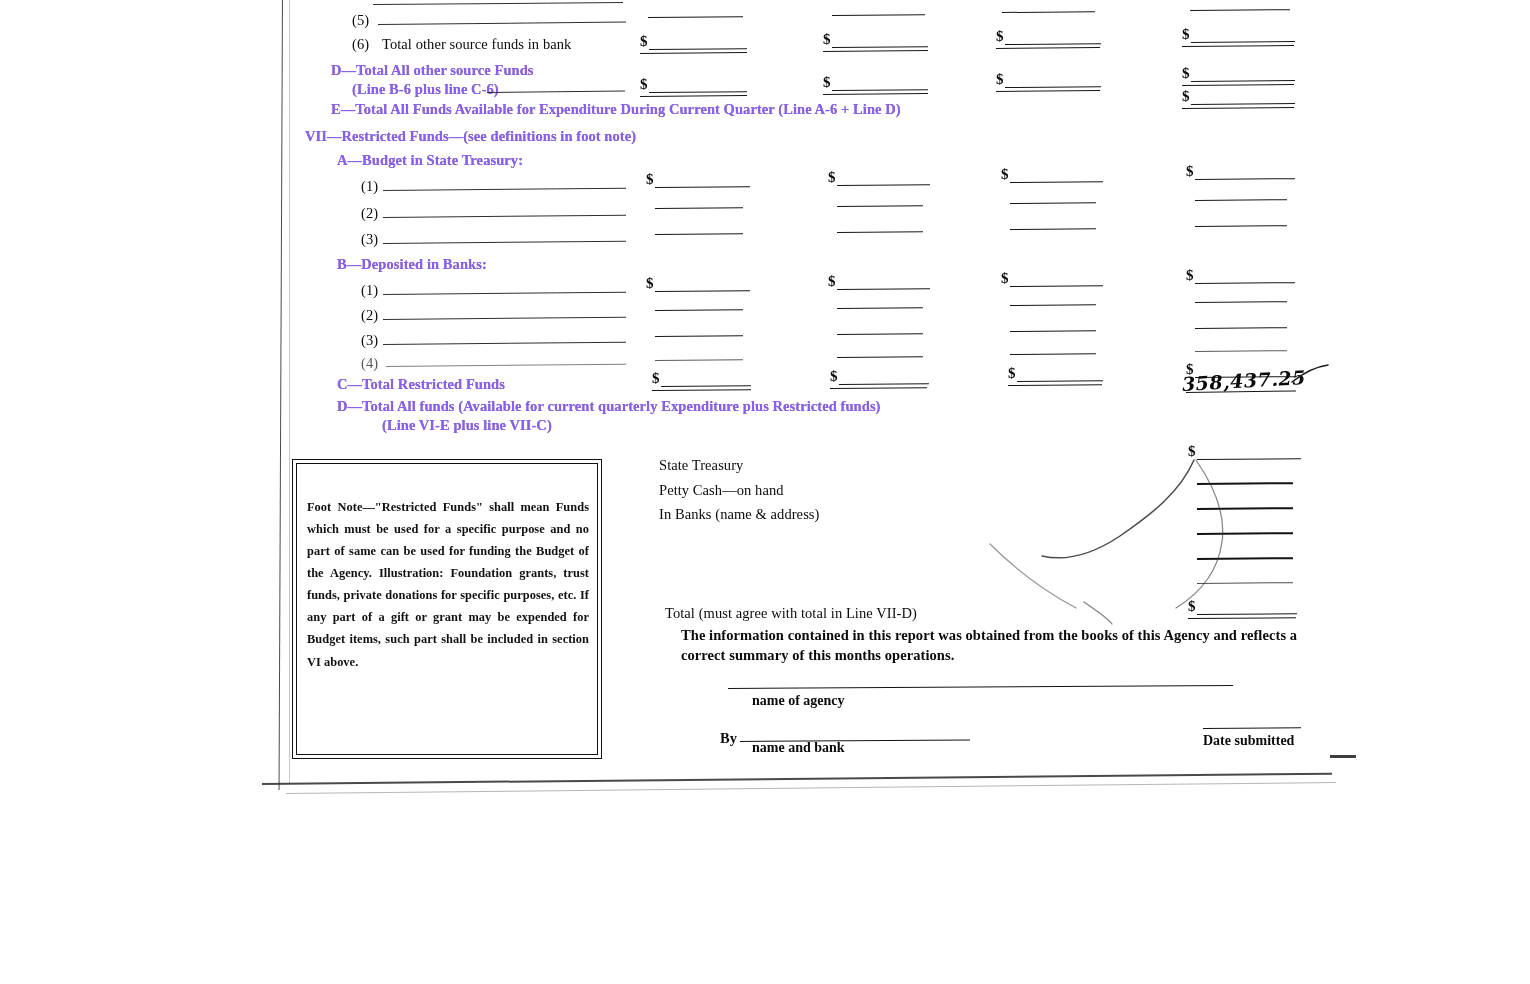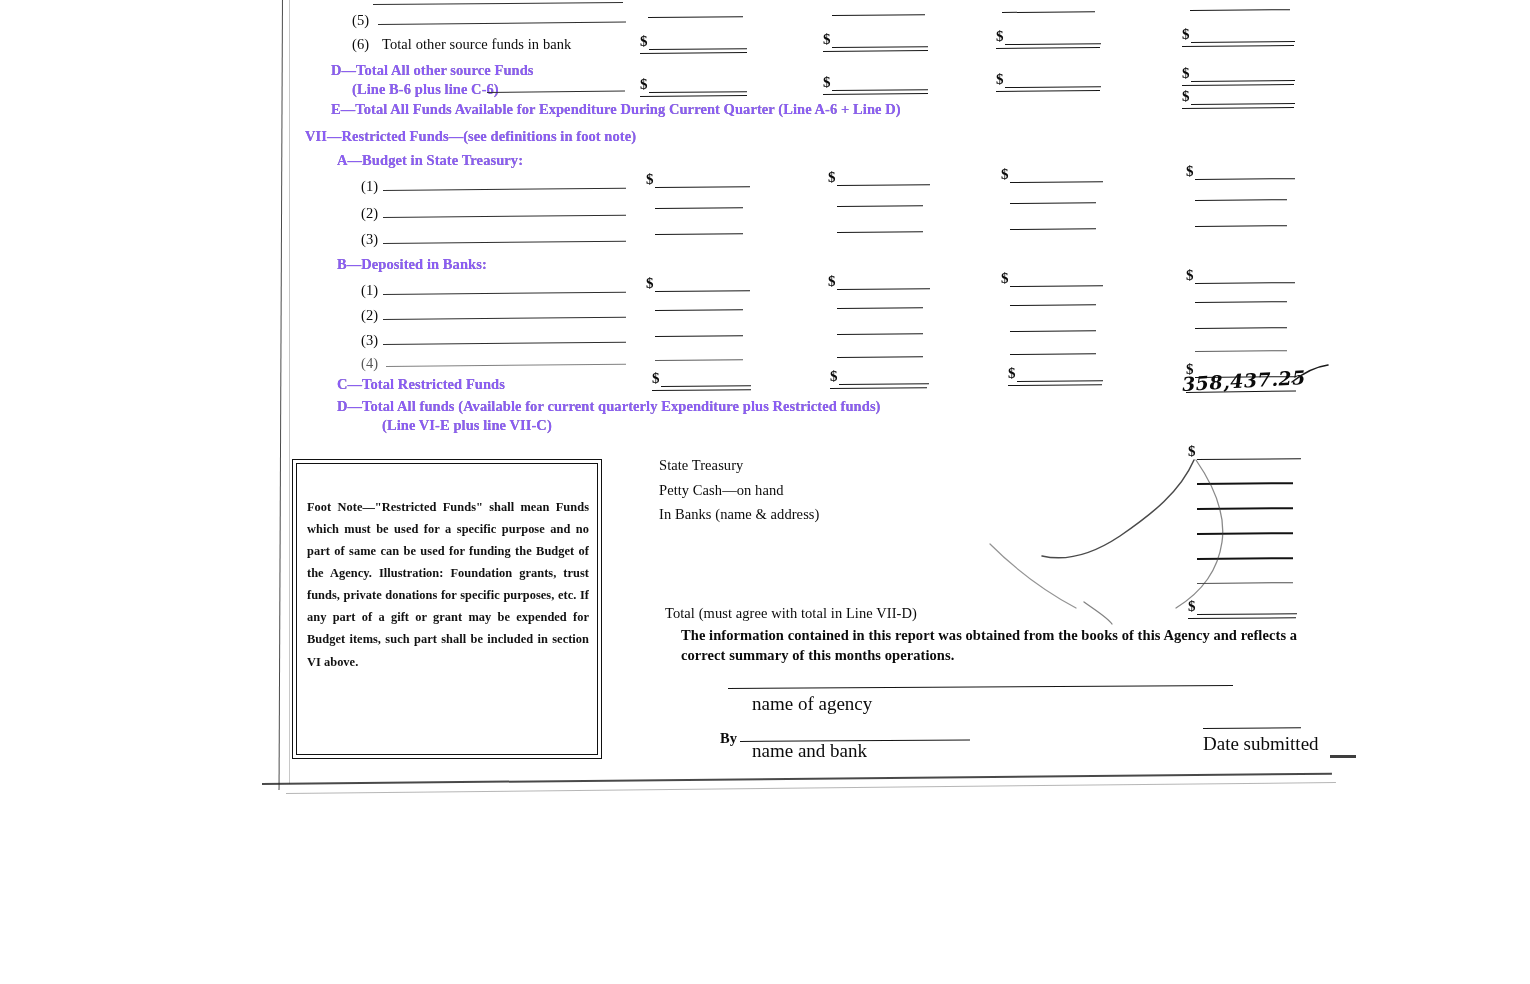--- a/index.html
+++ b/index.html
@@ -167,22 +167,22 @@
 
   
   .sigline {
     position: absolute;
     height: 0;
     border-bottom: 1.5px solid #141414;
     transform-origin: left center;
   }
   .caption {
     position: absolute;
-    font-size: 19px;
-    font-weight: normal;
+    font-size: 14px;
+    font-weight: bold;
     text-align: center;
   }
 
   
   .vline {
     position: absolute;
     height: 0;
     border-bottom: 2px solid #131313;
     transform-origin: left center;
   }

